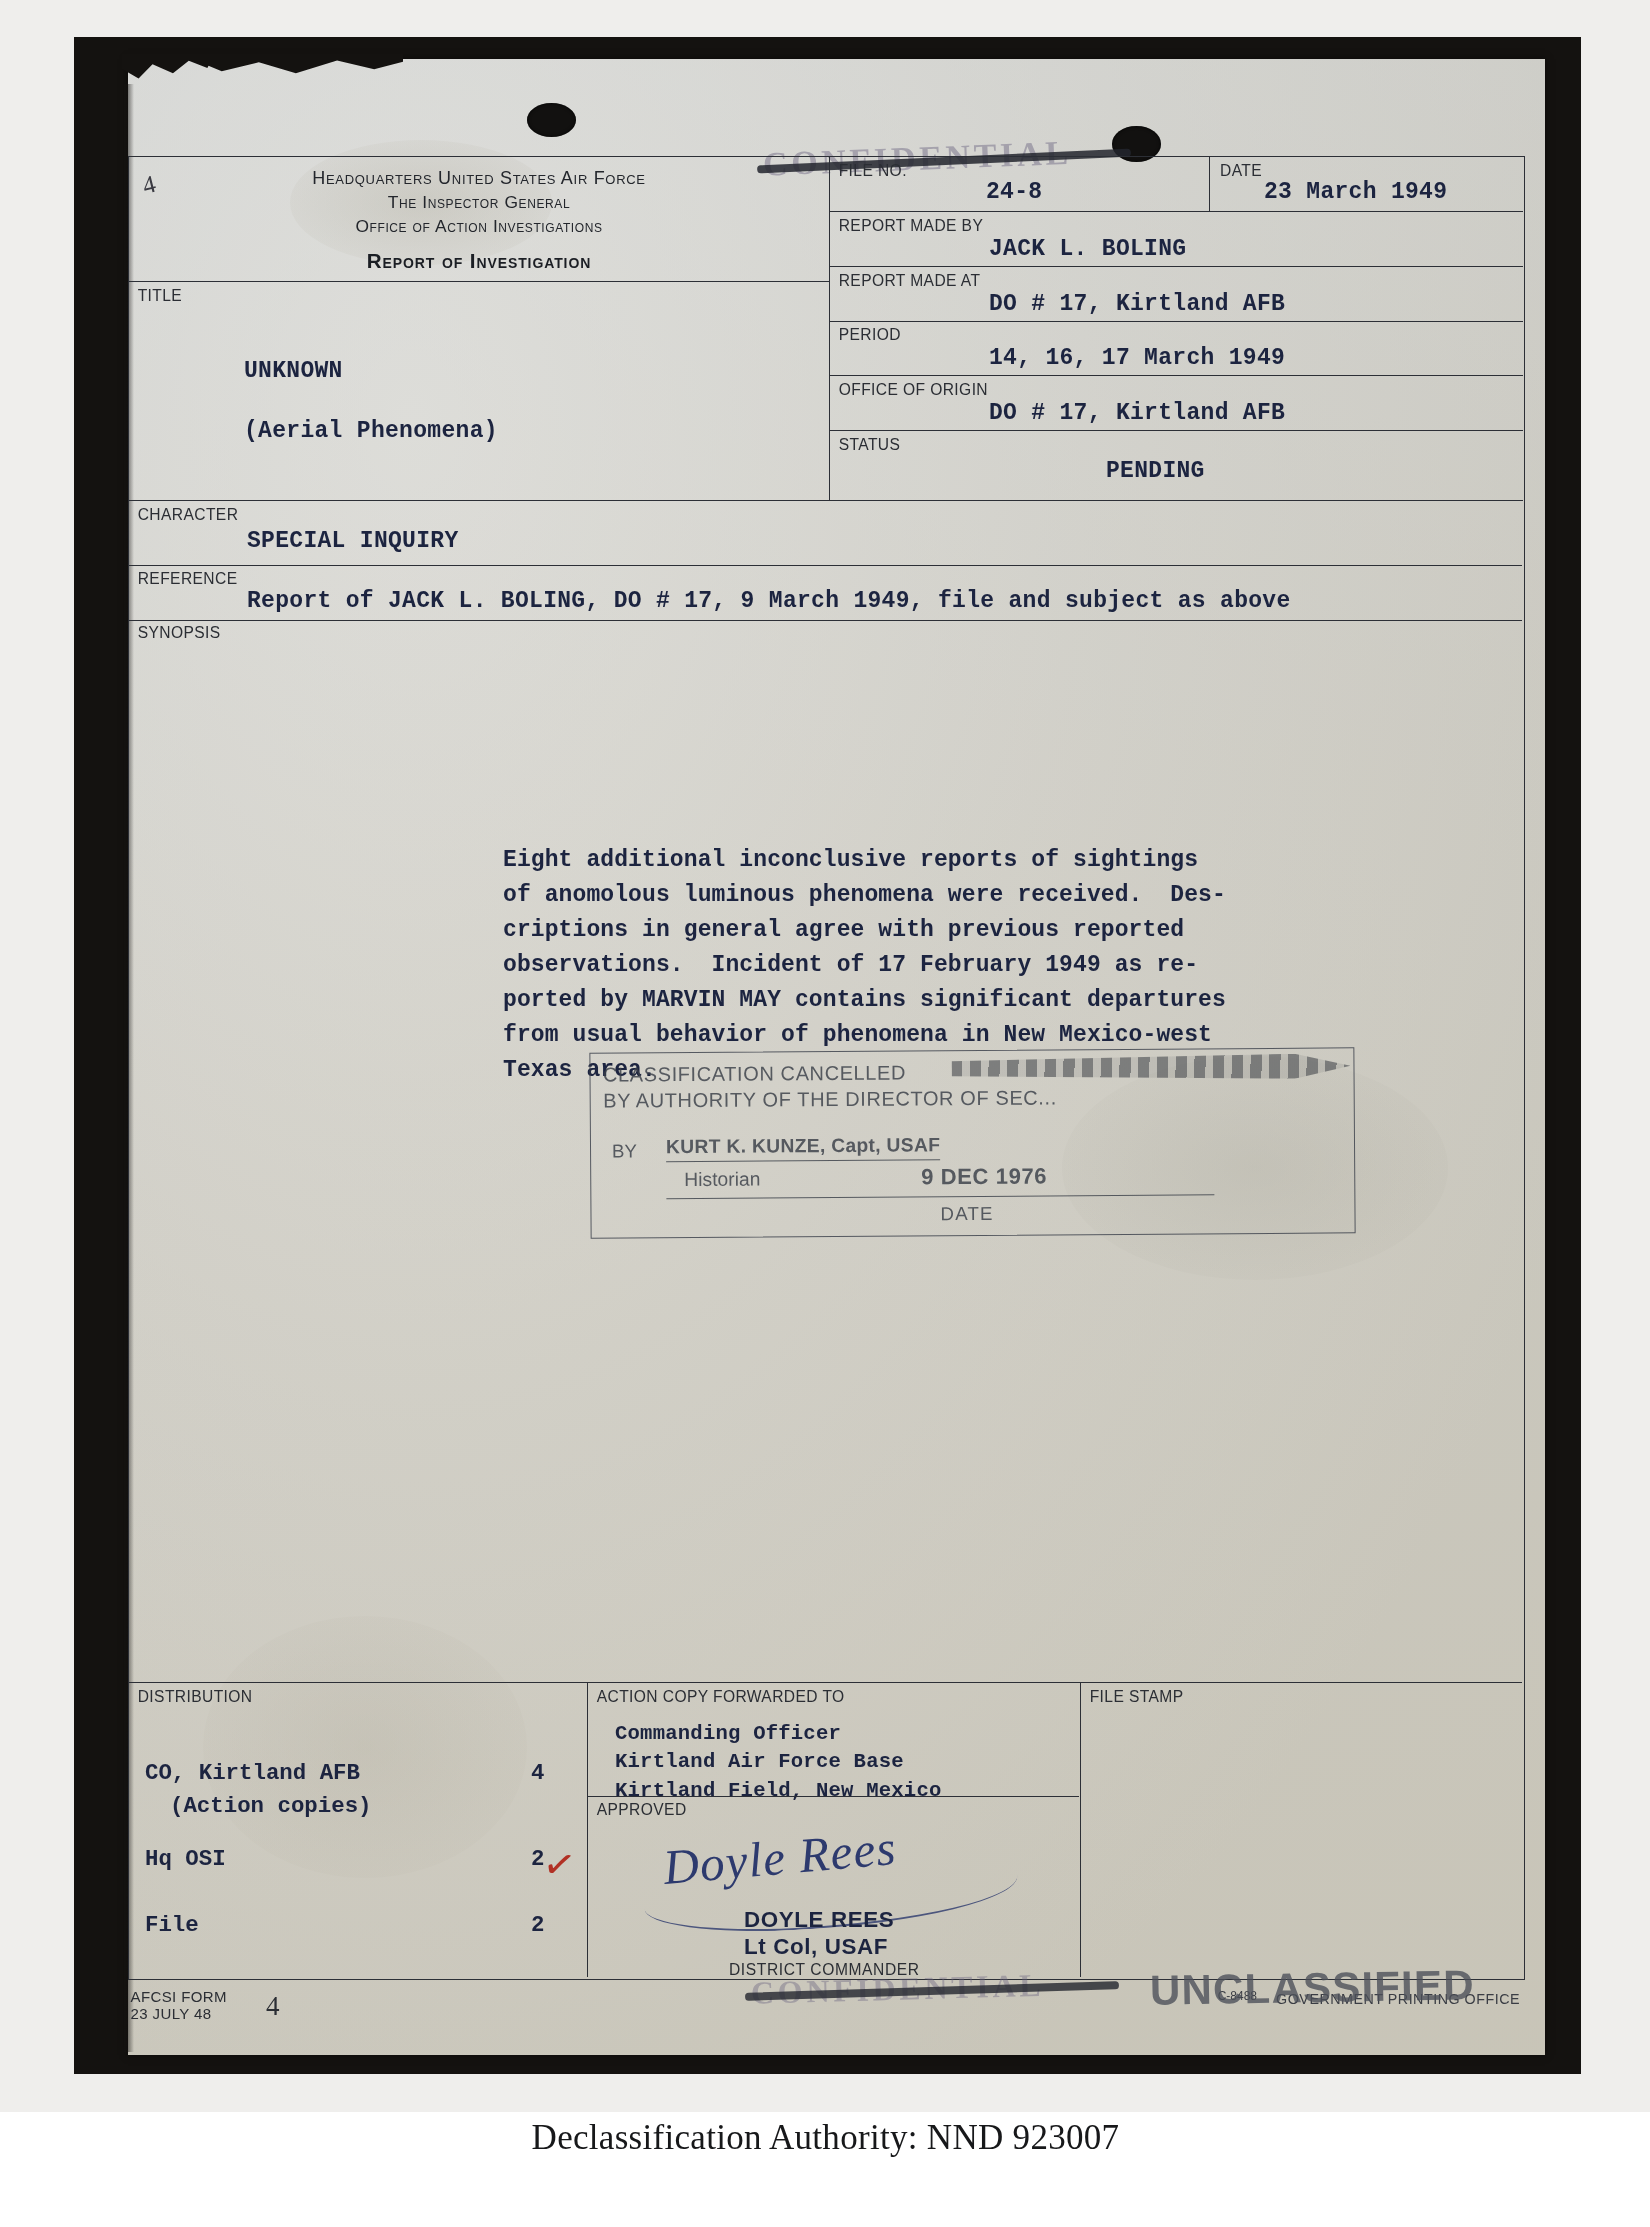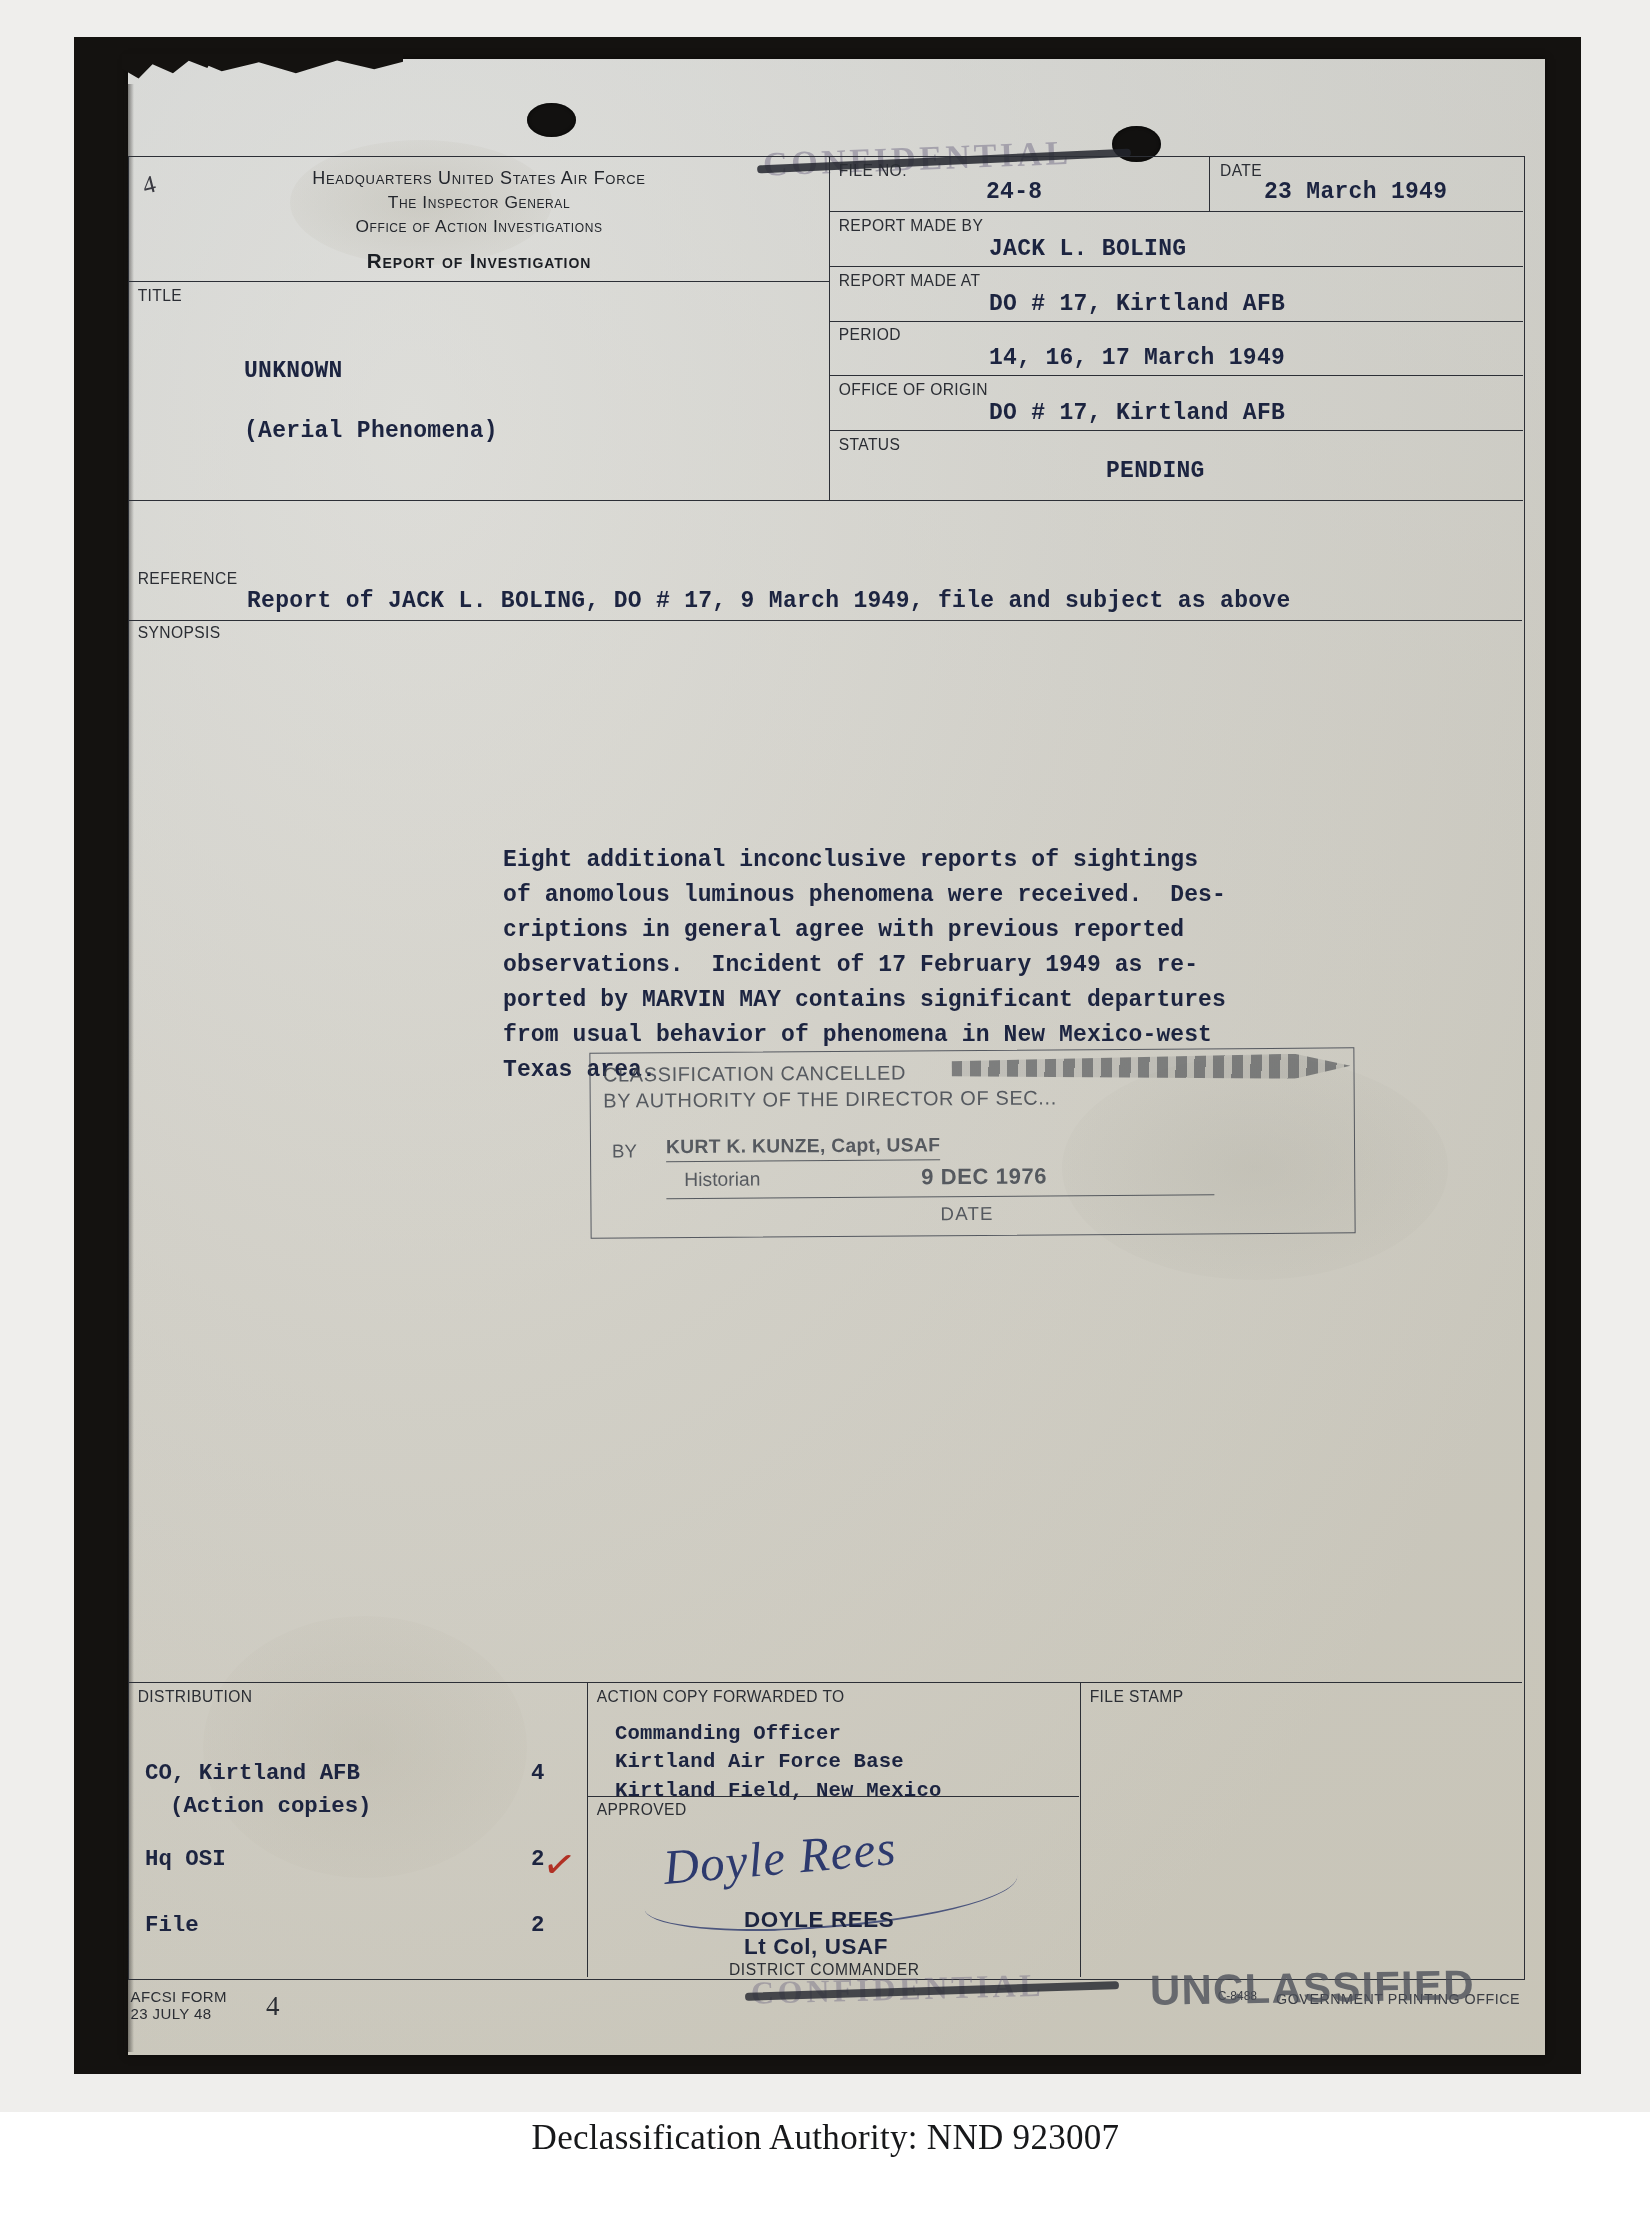--- a/index.html
+++ b/index.html
@@ -443,20 +443,24 @@
           <div class="lbl">OFFICE OF ORIGIN</div>
           <div class="typed val" style="left:159px;top:24px;">DO # 17, Kirtland AFB</div>
         </div>
 
         <div class="rrow" style="position:absolute;left:0;top:274px;width:693px;height:70px;">
           <div class="lbl">STATUS</div>
           <div class="typed val" style="left:268px;top:27px;margin-left:8px;">PENDING</div>
         </div>
       </div>
 
+      <div class="char-row">
+        <div class="lbl" style="position:absolute;left:8.7px;top:5px;">CHARACTER</div>
+        <div class="typed" style="position:absolute;left:118px;top:27px;">SPECIAL INQUIRY</div>
+      </div>
 
       <div class="ref-row">
         <div class="lbl" style="position:absolute;left:8.7px;top:3.7px;">REFERENCE</div>
         <div class="typed" style="position:absolute;left:118px;top:22.4px;">Report of JACK L. BOLING, DO # 17, 9 March 1949, file and subject as above</div>
       </div>
 
       <div class="syn-row">
         <div class="lbl" style="position:absolute;left:8.7px;top:3.7px;">SYNOPSIS</div>
         <div class="syn-body">Eight additional inconclusive reports of sightings
 of anomolous luminous phenomena were received.  Des-

